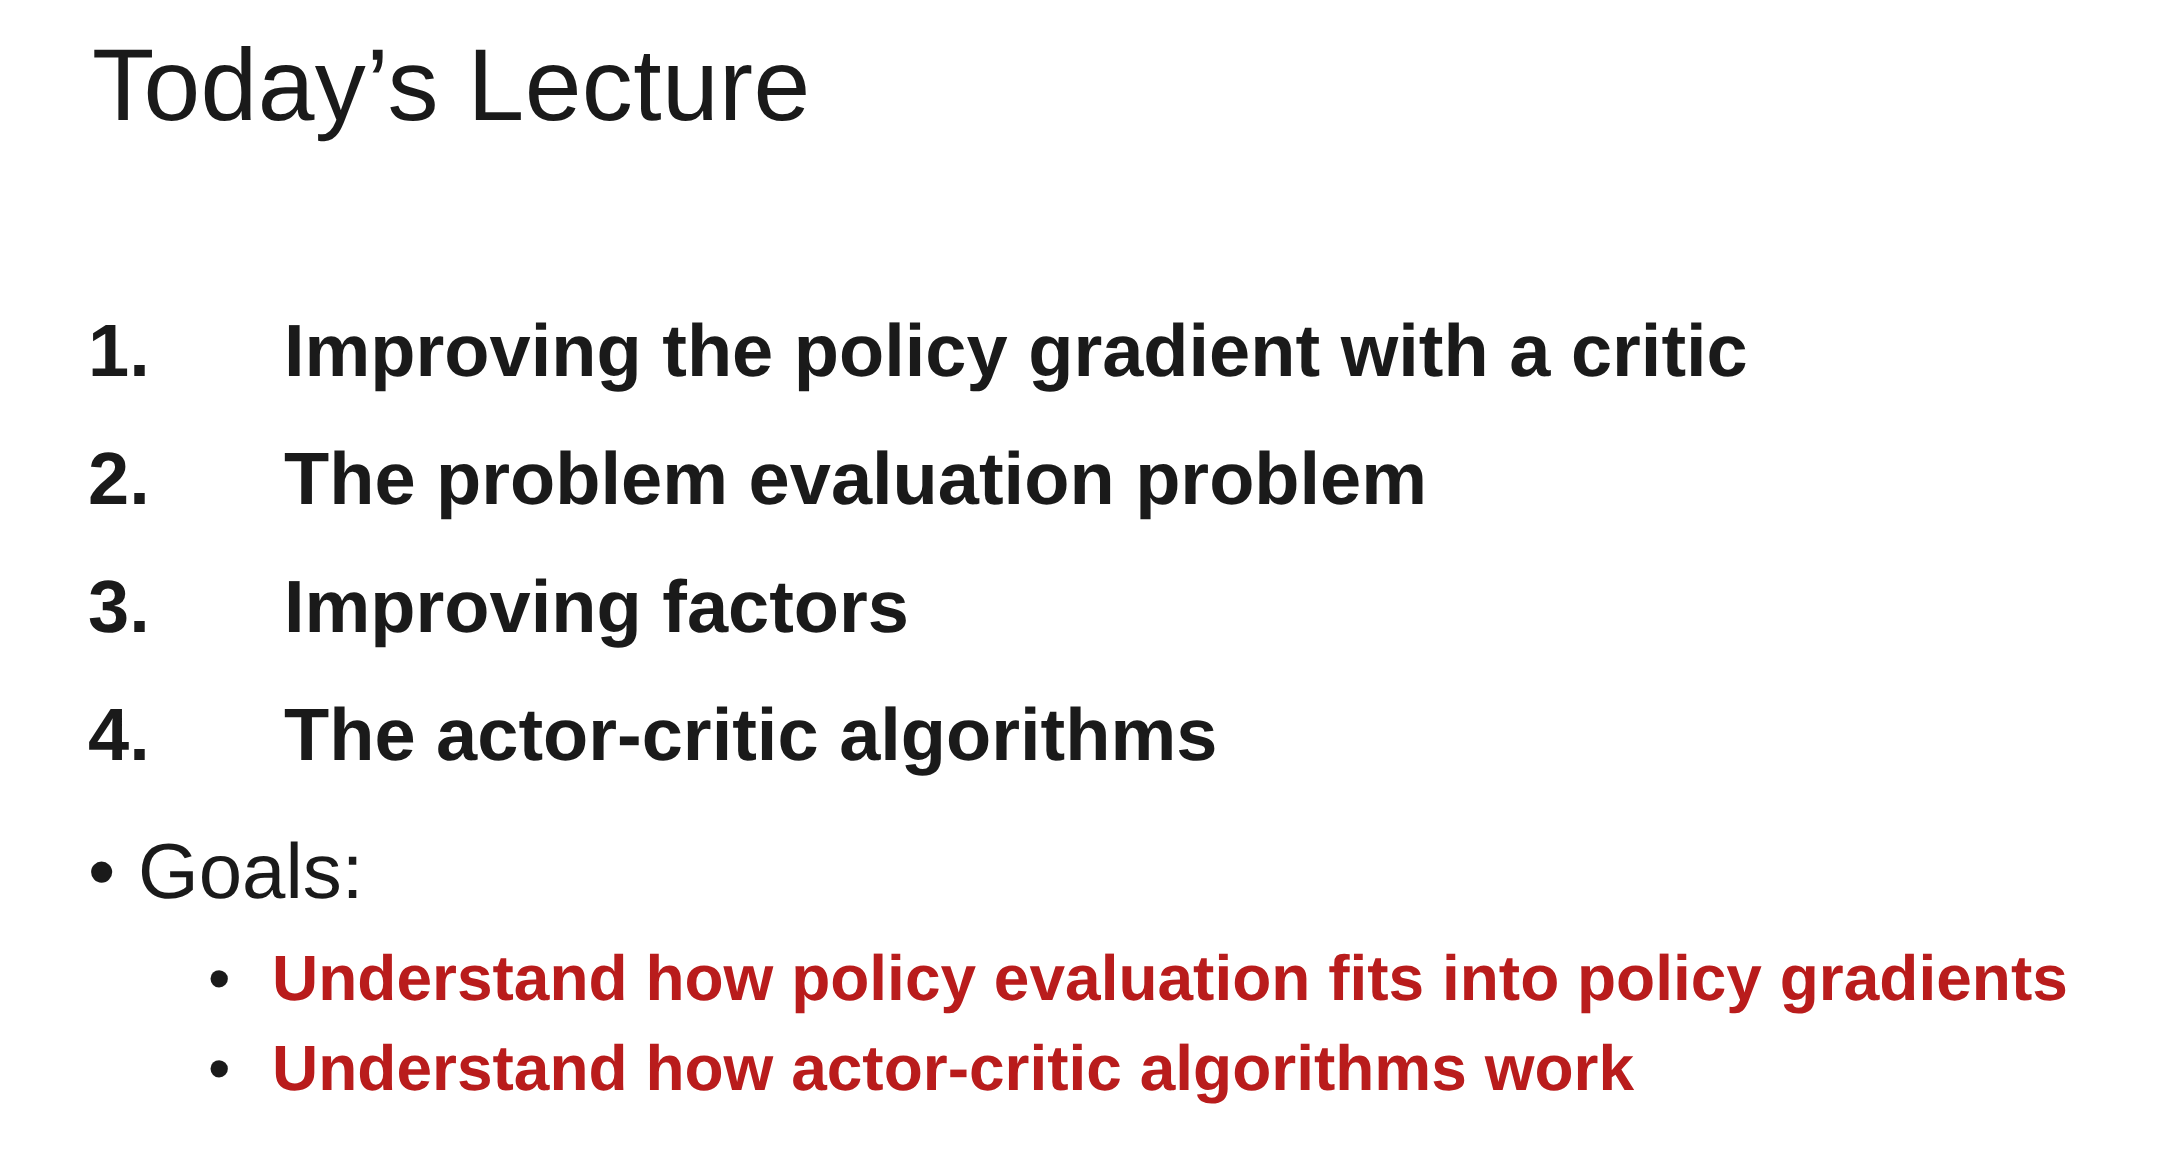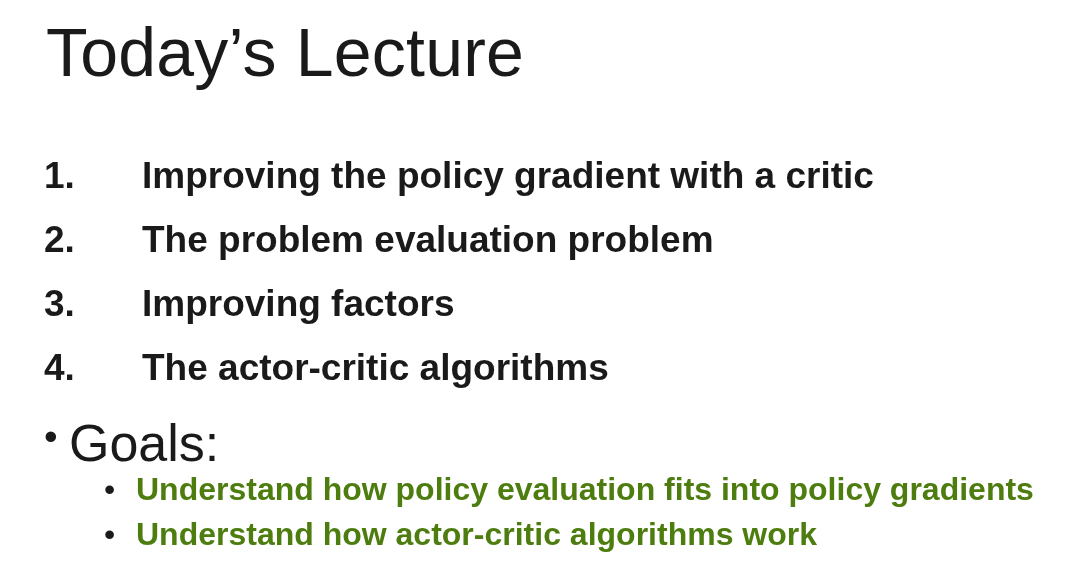--- a/index.html
+++ b/index.html
@@ -20,21 +20,21 @@
     height: 580px;
     background: #ffffff;
     overflow: hidden;
   }
 
   
   .slide-title {
     position: absolute;
     left: 46px;
     top: 14px;
-    font-size: 68px;
+    font-size: 51px;
     font-weight: 300;
     line-height: 1.12;
     letter-spacing: 0.2px;
     color: #1a1a1a;
     white-space: nowrap;
   }
 
   
   .numbered-list {
     position: absolute;
@@ -92,21 +92,21 @@
     top: 0;
     font-size: 39px;
     line-height: 1;
     color: #1a1a1a;
   }
 
   .goals-row .goals-text {
     position: absolute;
     left: 69px;
     top: 0;
-    font-size: 52px;
+    font-size: 39px;
     font-weight: 400;
     line-height: 1;
     color: #1a1a1a;
     white-space: nowrap;
   }
 
   
   .sub-list {
     position: absolute;
     left: 0;
@@ -128,21 +128,21 @@
     color: #1a1a1a;
   }
 
   .sub-item .sub-text {
     position: absolute;
     left: 136px;
     top: 0;
     font-size: 32px;
     font-weight: 600;
     line-height: 1;
-    color: #4d7c0f;
+    color: #b91c1c;
     white-space: nowrap;
     text-align: right;
   }
 </style>
 </head>
 <body>
 
 <div class="slide">
 
   <div class="slide-title">Today’s Lecture</div>

